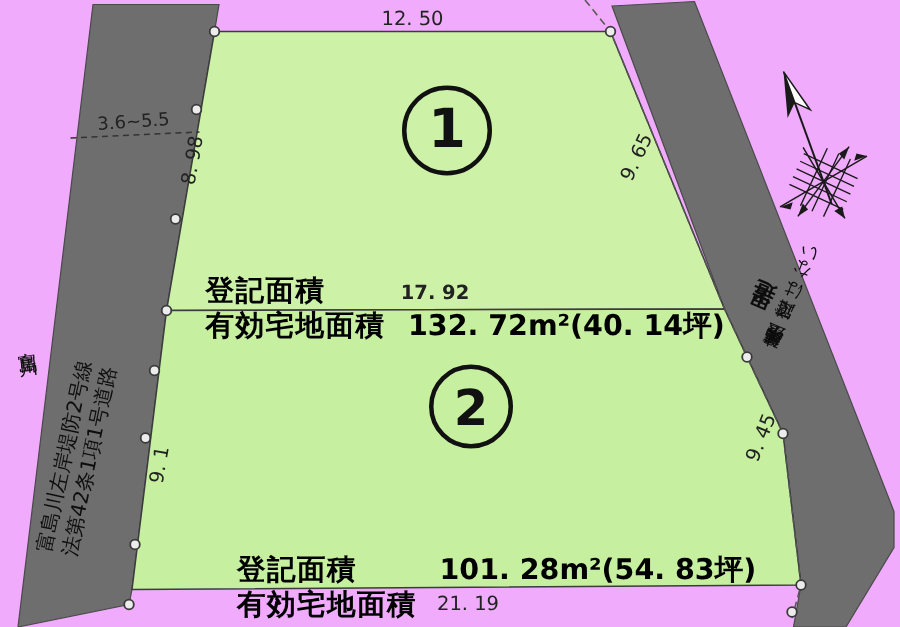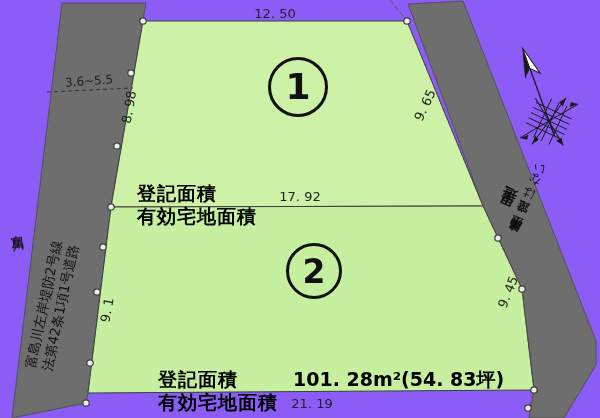--- a/index.html
+++ b/index.html
@@ -1,17 +1,17 @@
 <!DOCTYPE html>
 <html><head>
 <meta charset="utf-8">
 <style>
   html,body{margin:0;padding:0;background:#ffffff;}
   #stage{
-    position:relative;width:600px;height:418px;overflow:hidden;background:#8b5cf6;
+    position:relative;width:600px;height:418px;overflow:hidden;background:#f0abfc;
     font-family:"DejaVu Sans","Liberation Sans",sans-serif;color:#1d1d1d;
   }
   #basemap{position:absolute;left:0;top:0;}
   .lbl{position:absolute;white-space:nowrap;transform-origin:center center;}
   .dim{font-size:13px;letter-spacing:0px;color:#222;font-weight:500;}
   .roadtext{color:#111;}
   .vert{writing-mode:vertical-rl;text-orientation:upright;}
   .plot-circle{
     position:absolute;border:3px solid #111;border-radius:50%;
     display:flex;align-items:center;justify-content:center;
@@ -74,21 +74,21 @@
         <path d="M33,-6 l-9,0 l3,-4 Z"></path>
         <path d="M-33,6 l9,0 l-3,4 Z"></path>
         <path d="M5,28 l-5,-7 l6,-1 Z"></path>
         <path d="M24,-16 l-8,2 l2,5 Z"></path>
         <path d="M-24,16 l8,-2 l-2,-5 Z"></path>
       </g>
     </g>
   </svg>
 
   <div class="lbl dim" style="left:275px;top:13px;transform:translate(-50%,-50%);">12. 50</div>
-  <div class="lbl dim" style="left:300px;top:196px;transform:translate(-50%,-50%);">17. 92</div>
+  <div class="lbl dim" style="left:290px;top:196px;transform:translate(-50%,-50%);font-weight:bold;">17. 92</div>
   <div class="lbl dim" style="left:312px;top:403px;transform:translate(-50%,-50%);">21. 19</div>
   <div class="lbl dim" style="left:129px;top:107px;transform:translate(-50%,-50%) rotate(-80deg);">8. 98</div>
   <div class="lbl dim" style="left:107px;top:310px;transform:translate(-50%,-50%) rotate(-80deg);">9. 1</div>
   <div class="lbl dim" style="left:425px;top:105px;transform:translate(-50%,-50%) rotate(-65deg);">9. 65</div>
   <div class="lbl dim" style="left:508px;top:292px;transform:translate(-50%,-50%) rotate(-68deg);">9. 45</div>
   <div class="lbl dim" style="left:89px;top:81px;transform:translate(-50%,-50%) rotate(-4deg);font-size:12px;">3.6~5.5</div>
 
   <div class="lbl roadtext vert" style="left:15px;top:227px;transform:translate(-50%,-50%) rotate(-8deg);font-size:13px;letter-spacing:2px;">富島川</div>
   <div class="lbl roadtext" style="left:52px;top:306px;transform:translate(-50%,-50%) rotate(-78deg);font-size:13.5px;line-height:1.25;text-align:center;color:#0d0d0d;">
     <div>富島川左岸堤防2号線</div>
@@ -100,20 +100,21 @@
 
   <div class="plot-circle" style="left:268px;top:57px;width:54px;height:54px;font-size:36px;">
     <span>1</span>
   </div>
   <div class="area-block" style="left:137px;top:134px;">
     <div class="area-row">
       <span class="area-label">登記面積</span>
     </div>
     <div class="area-row">
       <span class="area-label">有効宅地面積</span>
+      <span class="area-value">132. 72m²(40. 14坪)</span>
     </div>
   </div>
 
   <div class="plot-circle" style="left:286px;top:243px;width:50px;height:50px;font-size:33px;">
     <span>2</span>
   </div>
   <div class="area-block" style="left:158px;top:320px;">
     <div class="area-row">
       <span class="area-label">登記面積</span>
       <span class="area-value">101. 28m²(54. 83坪)</span>

